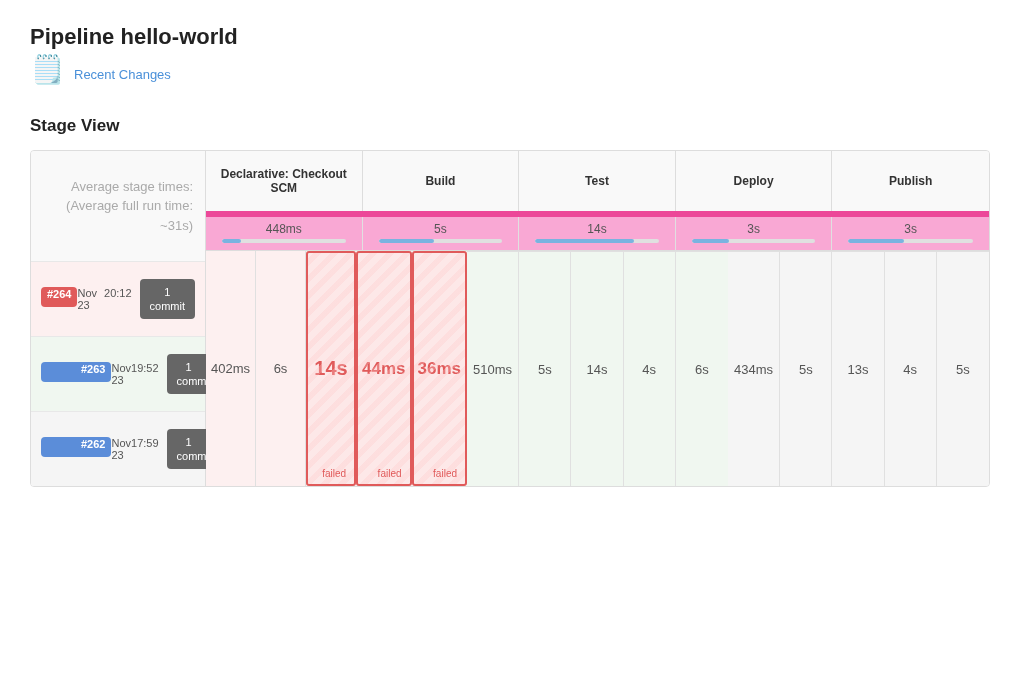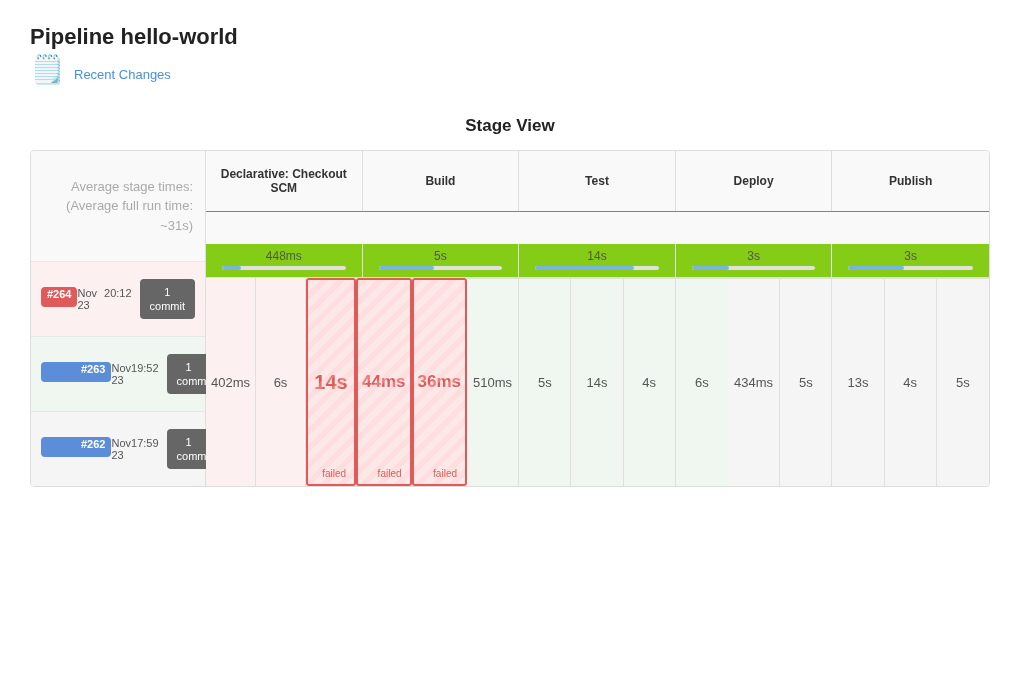--- a/index.html
+++ b/index.html
@@ -31,21 +31,20 @@
     .recent-changes a {
       color: #4a90d9;
       text-decoration: none;
       font-size: 13px;
     }
     h2 {
       font-size: 17px;
       font-weight: bold;
       margin-bottom: 14px;
       color: #222;
-      text-align: center;
     }
     .stage-view {
       display: flex;
       border: 1px solid #ddd;
       border-radius: 4px;
       overflow: hidden;
       background: #f9f9f9;
     }
     
     .builds-panel {
@@ -110,42 +109,41 @@
     }
     
     .stages-grid {
       flex: 1;
       display: flex;
       flex-direction: column;
     }
     .stages-header {
       display: grid;
       grid-template-columns: repeat(5, 1fr);
-      border-bottom: 1px solid #ec4899;
+      border-bottom: 6px solid #ec4899;
       background: #f9f9f9;
     }
     .stage-header-cell {
       padding: 10px 8px;
       text-align: center;
       font-weight: bold;
       font-size: 12px;
       border-right: 1px solid #ddd;
       color: #333;
       min-height: 60px;
       display: flex;
       align-items: center;
       justify-content: center;
     }
     .stage-header-cell:last-child { border-right: none; }
     .avg-row {
       display: grid;
       grid-template-columns: repeat(5, 1fr);
       border-bottom: 1px solid #ddd;
-      background: #84cc16;
-      margin-top: 32px;
+      background: #f9a8d4;
     }
     .avg-cell {
       padding: 5px 8px;
       text-align: center;
       font-size: 12px;
       color: #555;
       border-right: 1px solid #e0e0e0;
     }
     .avg-cell:last-child { border-right: none; }
     .progress-bar-container {

